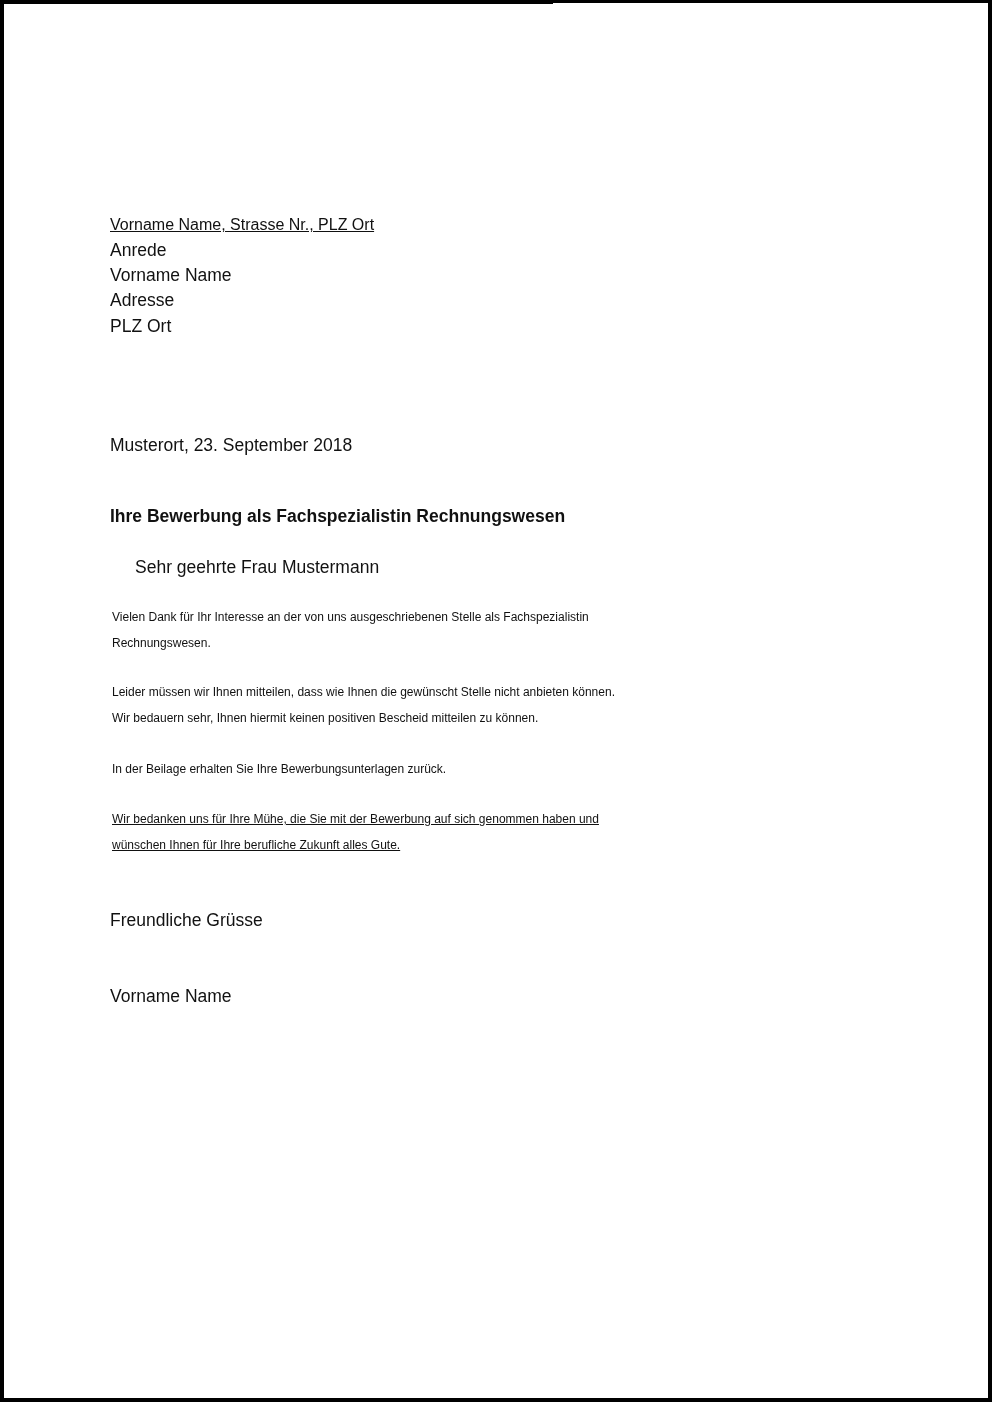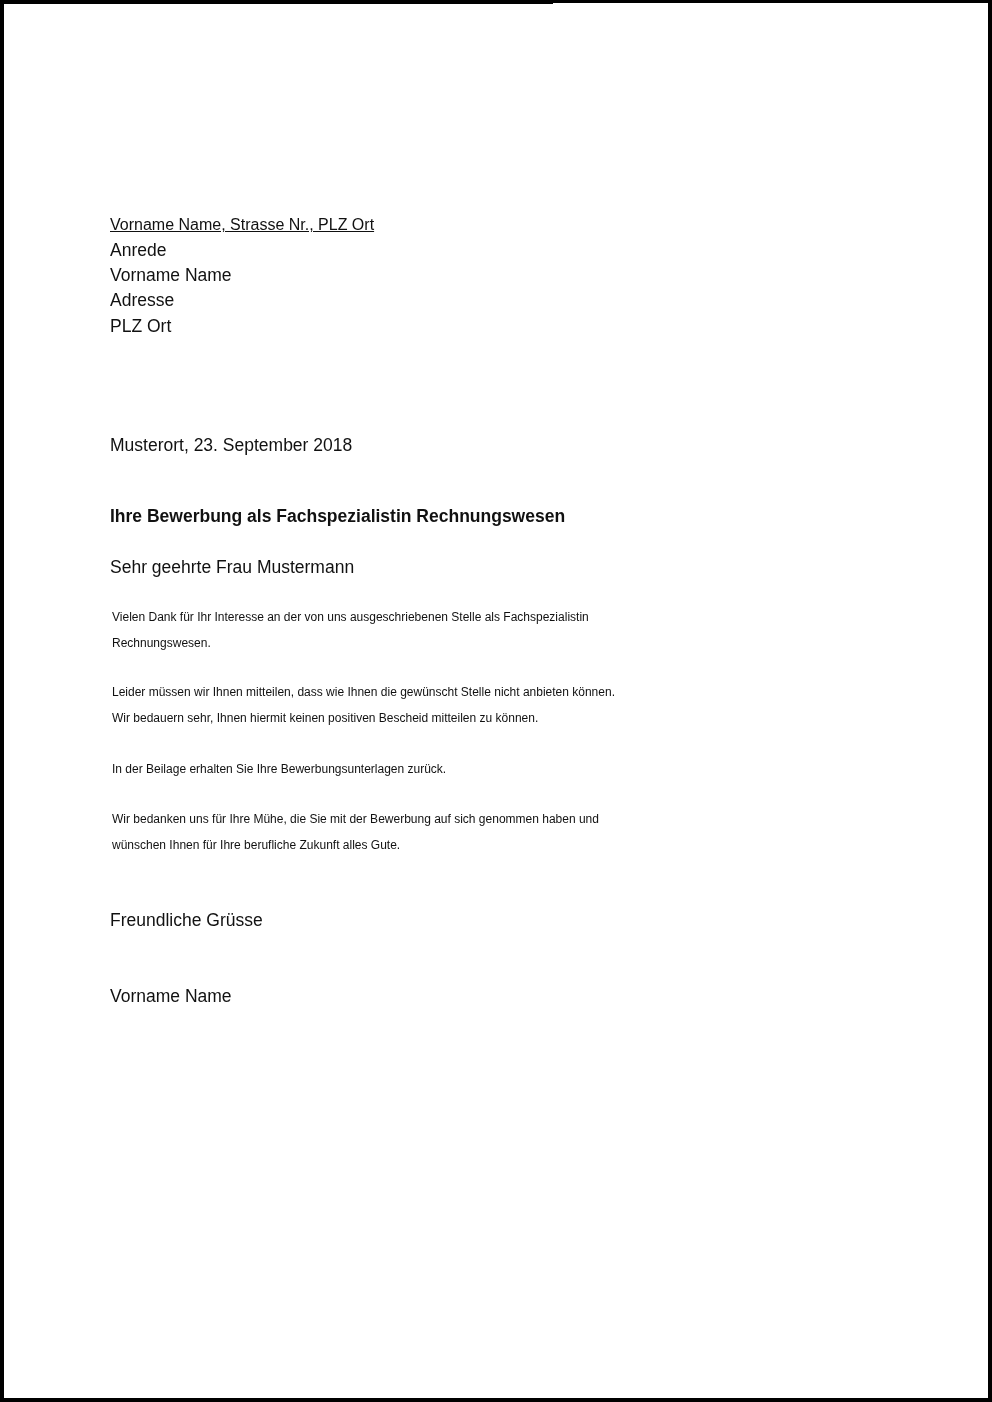--- a/index.html
+++ b/index.html
@@ -69,36 +69,36 @@
 
 <div class="line" style="top:238px;">Anrede</div>
 <div class="line" style="top:263px;">Vorname Name</div>
 <div class="line" style="top:288px;">Adresse</div>
 <div class="line" style="top:314px;">PLZ Ort</div>
 
 <div class="line" style="top:427px;margin-top:6px;">Musterort, 23. September 2018</div>
 
 <div class="line subject" style="top:504px;">Ihre Bewerbung als Fachspezialistin Rechnungswesen</div>
 
-<div class="line" style="top:555px;">Sehr geehrte Frau Mustermann</div>
+<div class="line" style="top:555px;margin-left:25px;">Sehr geehrte Frau Mustermann</div>
 
 <div class="para" style="top:605px;">
   <div>Vielen Dank für Ihr Interesse an der von uns ausgeschriebenen Stelle als Fachspezialistin</div>
   <div>Rechnungswesen.</div>
 </div>
 
 <div class="para" style="top:680px;">
   <div>Leider müssen wir Ihnen mitteilen, dass wie Ihnen die gewünscht Stelle nicht anbieten können.</div>
   <div>Wir bedauern sehr, Ihnen hiermit keinen positiven Bescheid mitteilen zu können.</div>
 </div>
 
 <div class="para" style="top:757px;">
   <div>In der Beilage erhalten Sie Ihre Bewerbungsunterlagen zurück.</div>
 </div>
 
-<div class="para" style="top:807px;">
+<div class="para" style="top:807px;text-decoration:underline;">
   <div>Wir bedanken uns für Ihre Mühe, die Sie mit der Bewerbung auf sich genommen haben und</div>
   <div>wünschen Ihnen für Ihre berufliche Zukunft alles Gute.</div>
 </div>
 
 <div class="line" style="top:908px;">Freundliche Grüsse</div>
 
 <div class="line" style="top:984px;">Vorname Name</div>
 
 </body></html>

